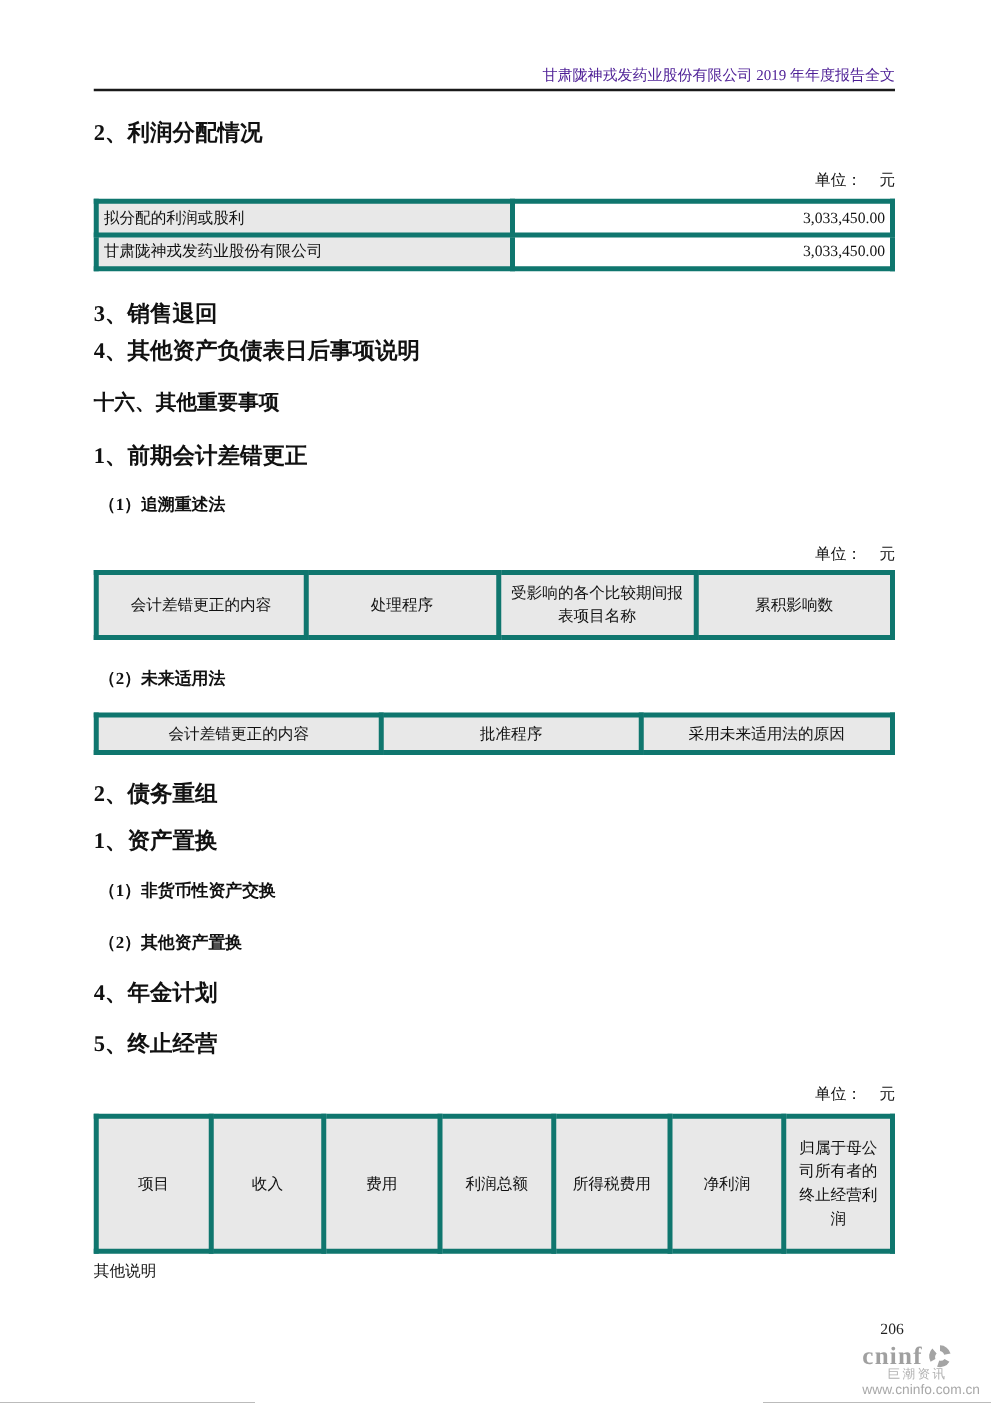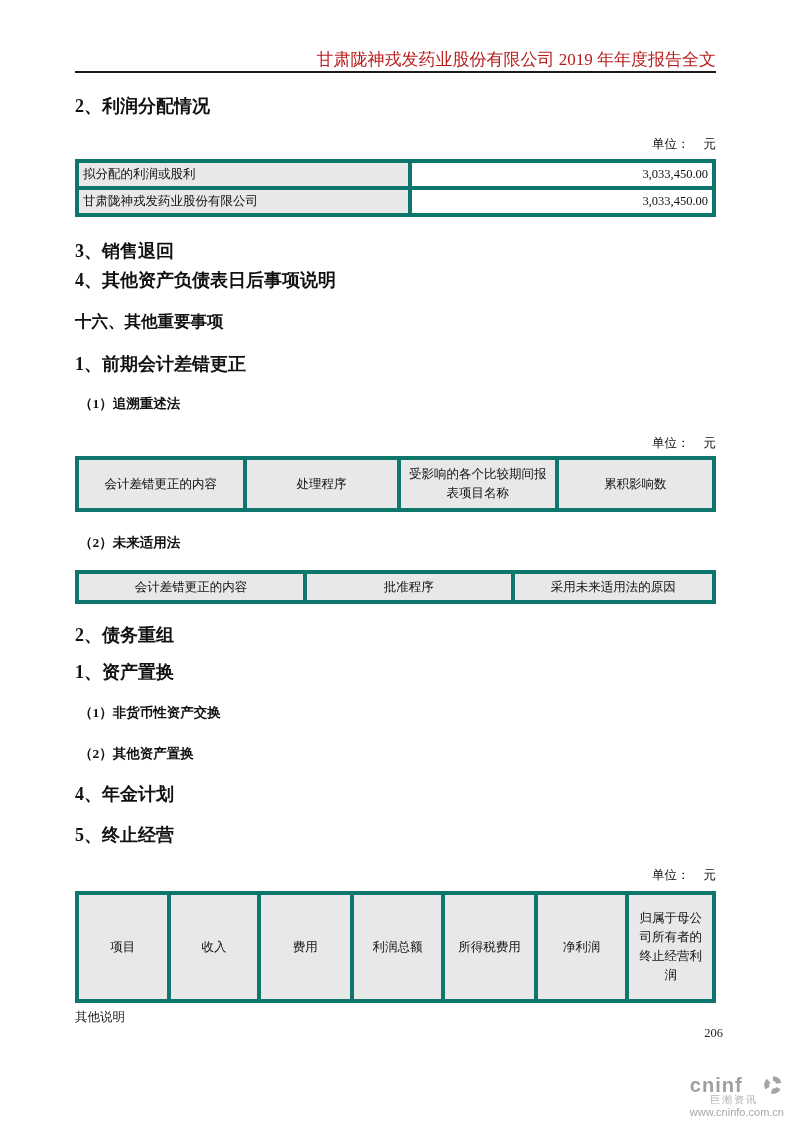--- a/index.html
+++ b/index.html
@@ -16,23 +16,23 @@
   }
   .content {
     padding: 0 77px 0 75px;
   }
   
   .doc-header {
     padding-top: 53px;
     padding-bottom: 4px;
     border-bottom: 2px solid #1a1a1a;
     text-align: right;
-    font-size: 17px;
+    font-size: 12px;
     line-height: 14px;
-    color: #b91c1c;
+    color: #4c1d95;
   }
   
   .h-sub {
     margin-top: 26px;
     font-weight: bold;
     font-size: 18px;
     line-height: 15px;
   }
   .h-big {
     margin-top: 24px;
@@ -84,38 +84,39 @@
   .spacer-s3 { margin-top: 27px; }
   .spacer-unit2 { margin-top: 25px; }
   .note-text {
     margin-top: 7px;
     font-size: 12.5px;
     line-height: 15px;
   }
   
   .page-number {
     position: absolute;
-    top: 1026px;
+    top: 1056px;
     right: 70px;
     font-size: 12.5px;
     color: #1f1f1f;
   }
   .footer-logo {
     position: absolute;
     top: 1074px;
     right: 9px;
     text-align: right;
     color: #a6a6a6;
     font-family: "Liberation Sans", "DejaVu Sans", sans-serif;
   }
   .logo-row {
     display: flex;
     align-items: center;
-    justify-content: space-between;
+    justify-content: flex-start;
     gap: 3px;
+    font-family: Liberation Serif, serif;
   }
   .logo-brand {
     font-weight: bold;
     font-size: 20px;
     letter-spacing: 1px;
     line-height: 20px;
     color: #a0a0a0;
   }
   .logo-mark { width: 22px; height: 22px; }
   .logo-cn {

